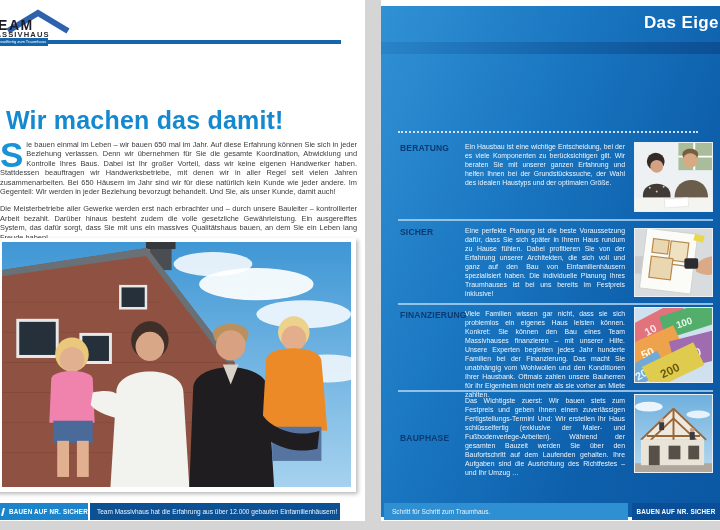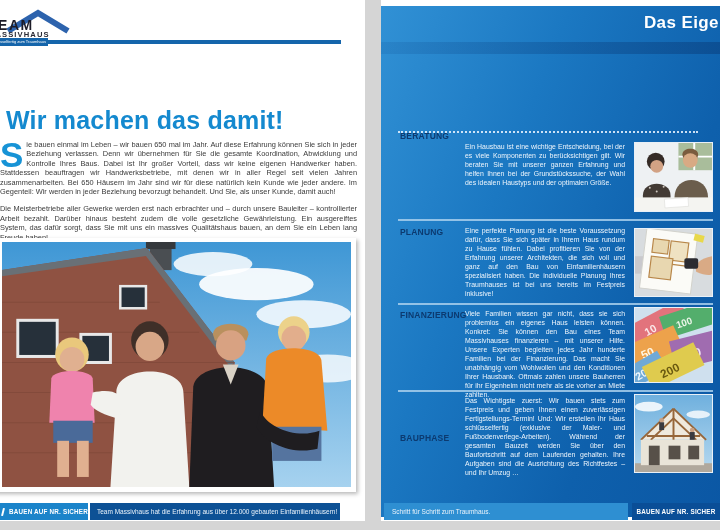--- a/index.html
+++ b/index.html
@@ -142,21 +142,21 @@
   </div>
 
   <div class="page-right">
     <div class="blue-bg">
       <div class="header-band"></div>
     </div>
 
     <div class="page-title">Das Eigenheim</div>
     <div class="dotted"></div>
 
-    <div class="sec-label" style="top:131px;">BERATUNG</div>
+    <div class="sec-label" style="top:143px;">BERATUNG</div>
     <div class="sec-text" style="top:142px;">Ein Hausbau ist eine wichtige Entscheidung, bei der es viele Komponenten zu berücksichtigen gilt. Wir beraten Sie mit unserer ganzen Erfahrung und helfen Ihnen bei der Grundstückssuche, der Wahl des idealen Haustyps und der optimalen Größe.</div>
     <div class="sec-photo" style="top:142px;height:70px;">
       <svg viewBox="0 0 78 70" preserveAspectRatio="none">
         <rect width="78" height="70" fill="#eef1f3"></rect>
         <rect x="44" y="0" width="34" height="28" fill="#a9bd9b"></rect>
         <line x1="60" y1="0" x2="60" y2="28" stroke="#fff" stroke-width="2"></line>
         <line x1="44" y1="14" x2="78" y2="14" stroke="#fff" stroke-width="2"></line>
         <circle cx="21" cy="19" r="9" fill="#352b26"></circle>
         <circle cx="22" cy="24" r="6.5" fill="#d2a284"></circle>
         <path d="M8,54 C8,38 36,38 36,54 L36,58 L8,58 Z" fill="#423a34"></path>
@@ -165,21 +165,21 @@
         <circle cx="29" cy="45" r="1" fill="#cfc9c0"></circle>
         <path d="M48,12 C48,4 64,4 64,12 L63,16 L49,16 Z" fill="#7a5c3e"></path>
         <circle cx="56" cy="18" r="7.5" fill="#d8aa84"></circle>
         <path d="M40,56 C40,32 74,32 74,56 L74,58 L40,58 Z" fill="#6b5d4c"></path>
         <rect x="0" y="56" width="78" height="14" fill="#f4f4f1"></rect>
         <rect x="30" y="57" width="24" height="9" fill="#ffffff" transform="rotate(-4 42 61)" stroke="#d8d8d4" stroke-width=".5"></rect>
       </svg>
     </div>
     <div class="divider" style="top:219px;"></div>
 
-    <div class="sec-label" style="top:227px;">PLANUNG</div>
+    <div class="sec-label" style="top:227px;">SICHER</div>
     <div class="sec-text" style="top:226px;">Eine perfekte Planung ist die beste Voraussetzung dafür, dass Sie sich später in Ihrem Haus rundum zu Hause fühlen. Dabei profitieren Sie von der Erfahrung unserer Architekten, die sich voll und ganz auf den Bau von Einfamilienhäusern spezialisiert haben. Die individuelle Planung Ihres Traumhauses ist bei uns bereits im Festpreis inklusive!</div>
     <div class="sec-photo" style="top:228px;height:69px;">
       <svg viewBox="0 0 78 69" preserveAspectRatio="none">
         <rect width="78" height="69" fill="#d8dcdf"></rect>
         <rect x="0" y="28" width="10" height="18" fill="#c9c9cd"></rect>
         <g transform="rotate(7 34 34)">
           <rect x="8" y="2" width="52" height="62" fill="#fbfbf7" stroke="#d2d2cc" stroke-width="1"></rect>
           <rect x="16" y="12" width="16" height="14" fill="#e8d7b0" stroke="#b8874a" stroke-width="1.2"></rect>
           <rect x="34" y="12" width="18" height="20" fill="#efe2c2" stroke="#b8874a" stroke-width="1.2"></rect>
           <rect x="16" y="30" width="22" height="22" fill="#e8d7b0" stroke="#b8874a" stroke-width="1.2"></rect>

